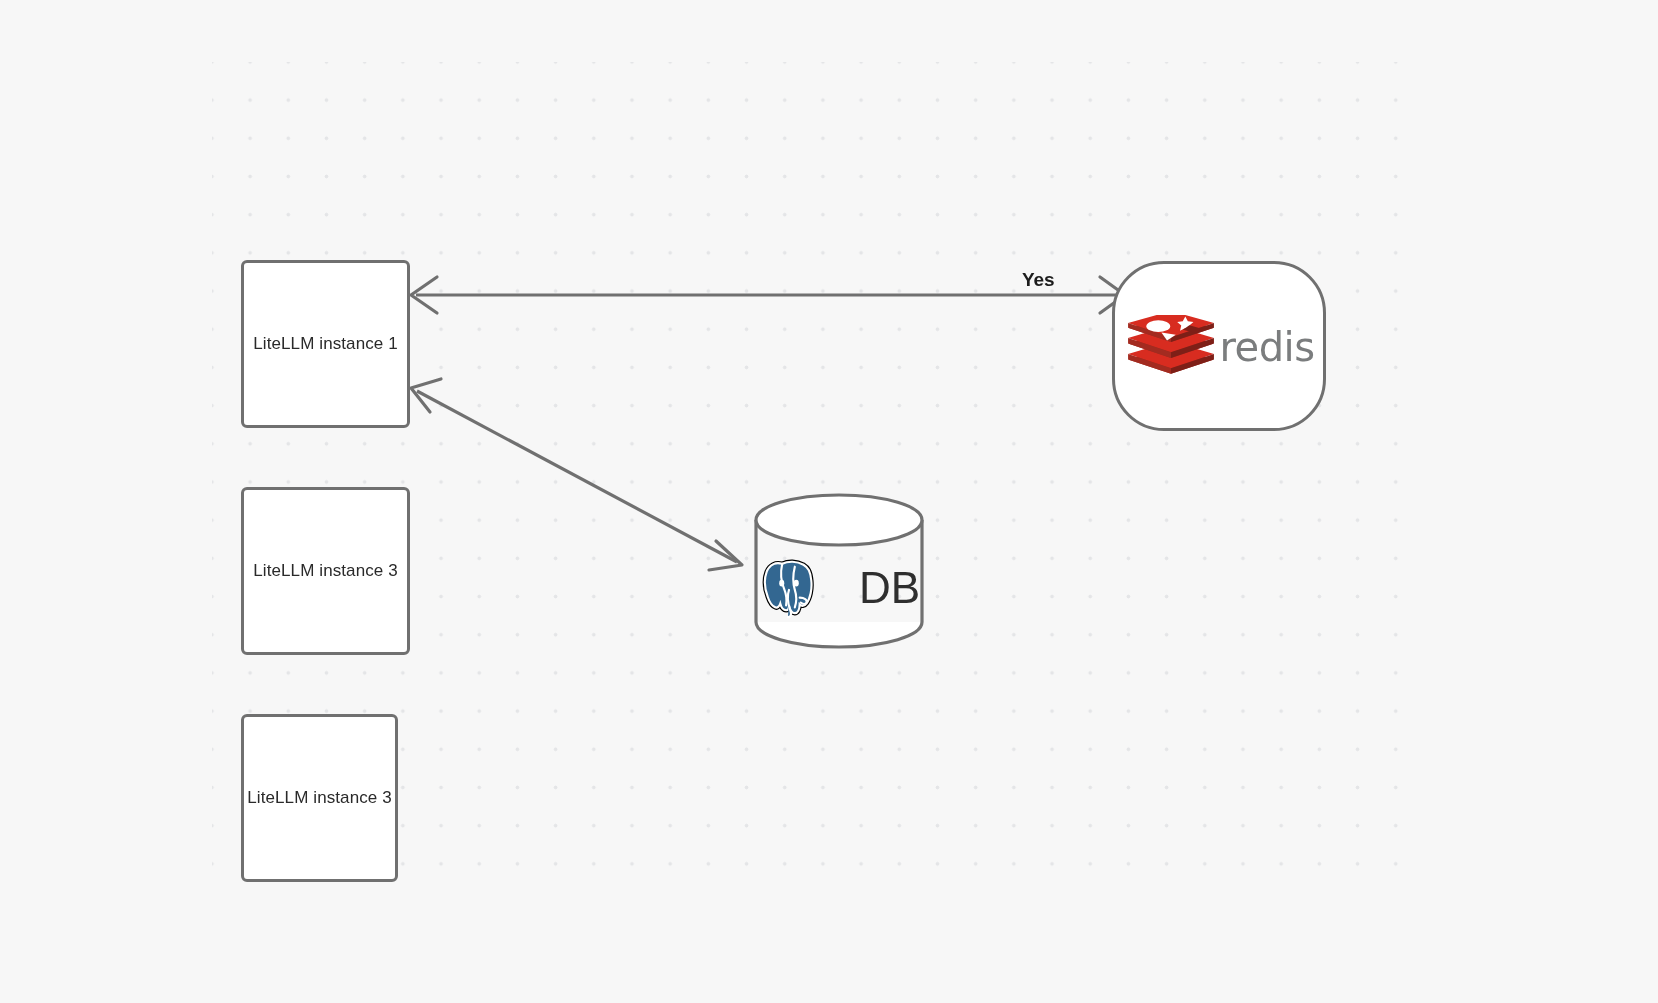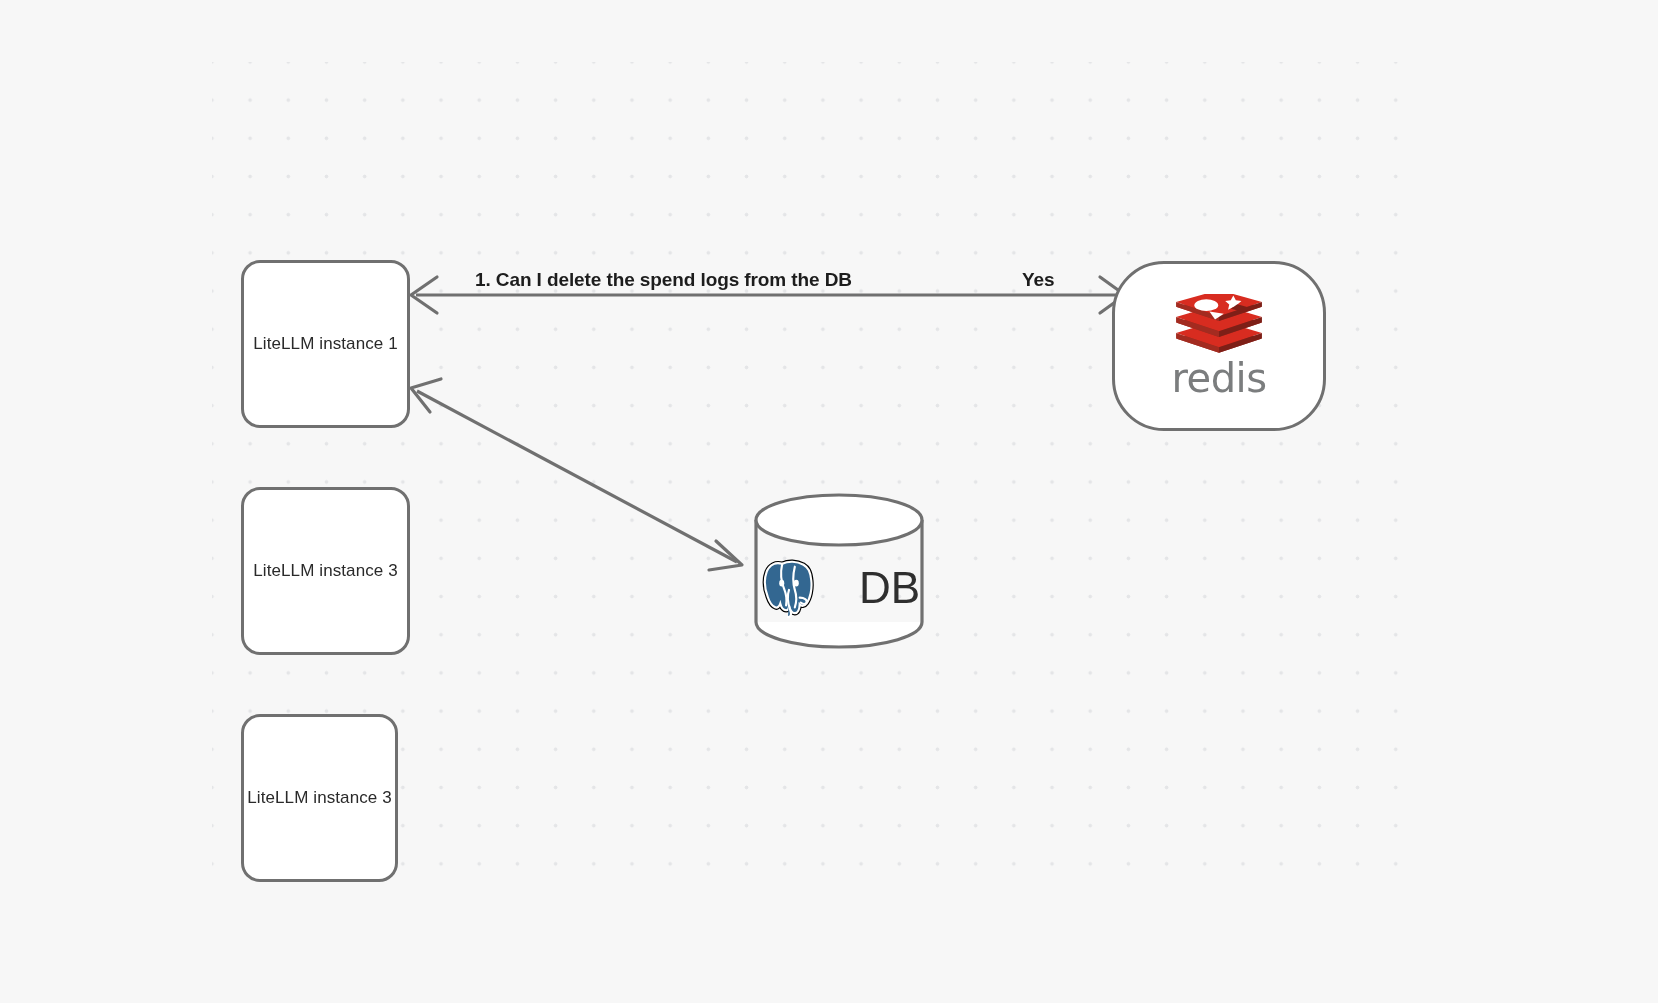--- a/index.html
+++ b/index.html
@@ -35,21 +35,21 @@
     top: 0;
     width: 1658px;
     height: 1003px;
   }
 
   
   .node-box {
     position: absolute;
     background: #ffffff;
     border: 3px solid #707070;
-    border-radius: 19px;
+    border-radius: 6px;
     box-sizing: border-box;
     display: flex;
     align-items: center;
     justify-content: center;
   }
   .node-box-label {
     font-size: 17px;
     color: #2a2a2a;
     font-family: "Liberation Sans", sans-serif;
     letter-spacing: 0.1px;
@@ -64,21 +64,21 @@
     position: absolute;
     left: 1112px;
     top: 261px;
     width: 214px;
     height: 170px;
     background: #ffffff;
     border: 3px solid #707070;
     border-radius: 52px;
     box-sizing: border-box;
     display: flex;
-    flex-direction: column;
+    flex-direction: row;
     align-items: center;
     justify-content: center;
   }
   #redis-logo-mark { width: 96px; height: 62px; display:block; }
   #redis-wordmark {
     font-size: 40px;
     font-weight: 400;
     color: #7b7d7e;
     letter-spacing: -0.5px;
     line-height: 1;
@@ -218,18 +218,17 @@
         <path d="M38 10 C36 18 36 27 38 34 C40 40 40 46 38 52" fill="none" stroke="#ffffff" stroke-width="2.2" stroke-linecap="round"></path>
         <path d="M32 34 C30 40 31 48 33 54 C35 59 34 62 31 62" fill="#336791" stroke="#ffffff" stroke-width="2.2" stroke-linecap="round"></path>
         <ellipse cx="24.5" cy="27" rx="2.6" ry="3.4" fill="#ffffff"></ellipse>
         <ellipse cx="39.5" cy="27" rx="2.6" ry="3.4" fill="#ffffff"></ellipse>
         <path d="M43 42 C48 42 51 44 50 47 C49 49 46 49 44 47" fill="#336791" stroke="#ffffff" stroke-width="2.2" stroke-linecap="round"></path>
       </svg>
       <span id="db-text">DB</span>
     </div>
   </div>
 
-  <div class="edge-label" id="label-step-1">1.  Can I delete the spend logs from the DB</div>
 
   <div class="edge-label" id="label-yes">Yes</div>
 
 
 </div>
 
 </body></html>

